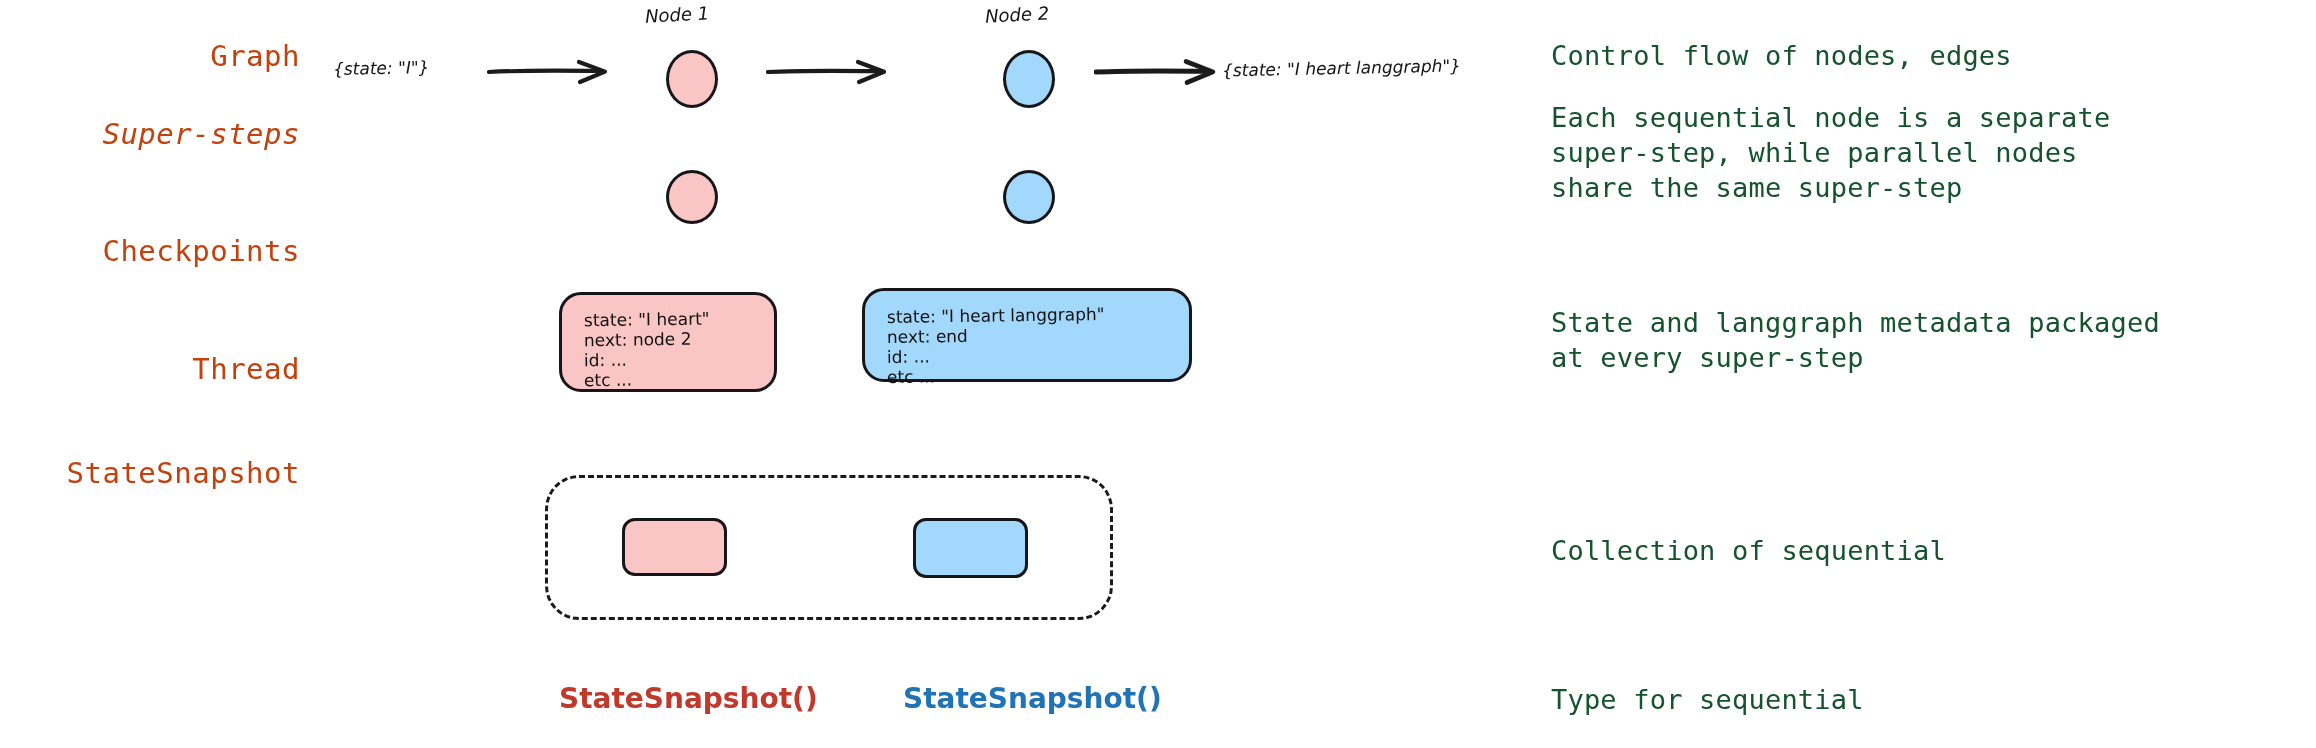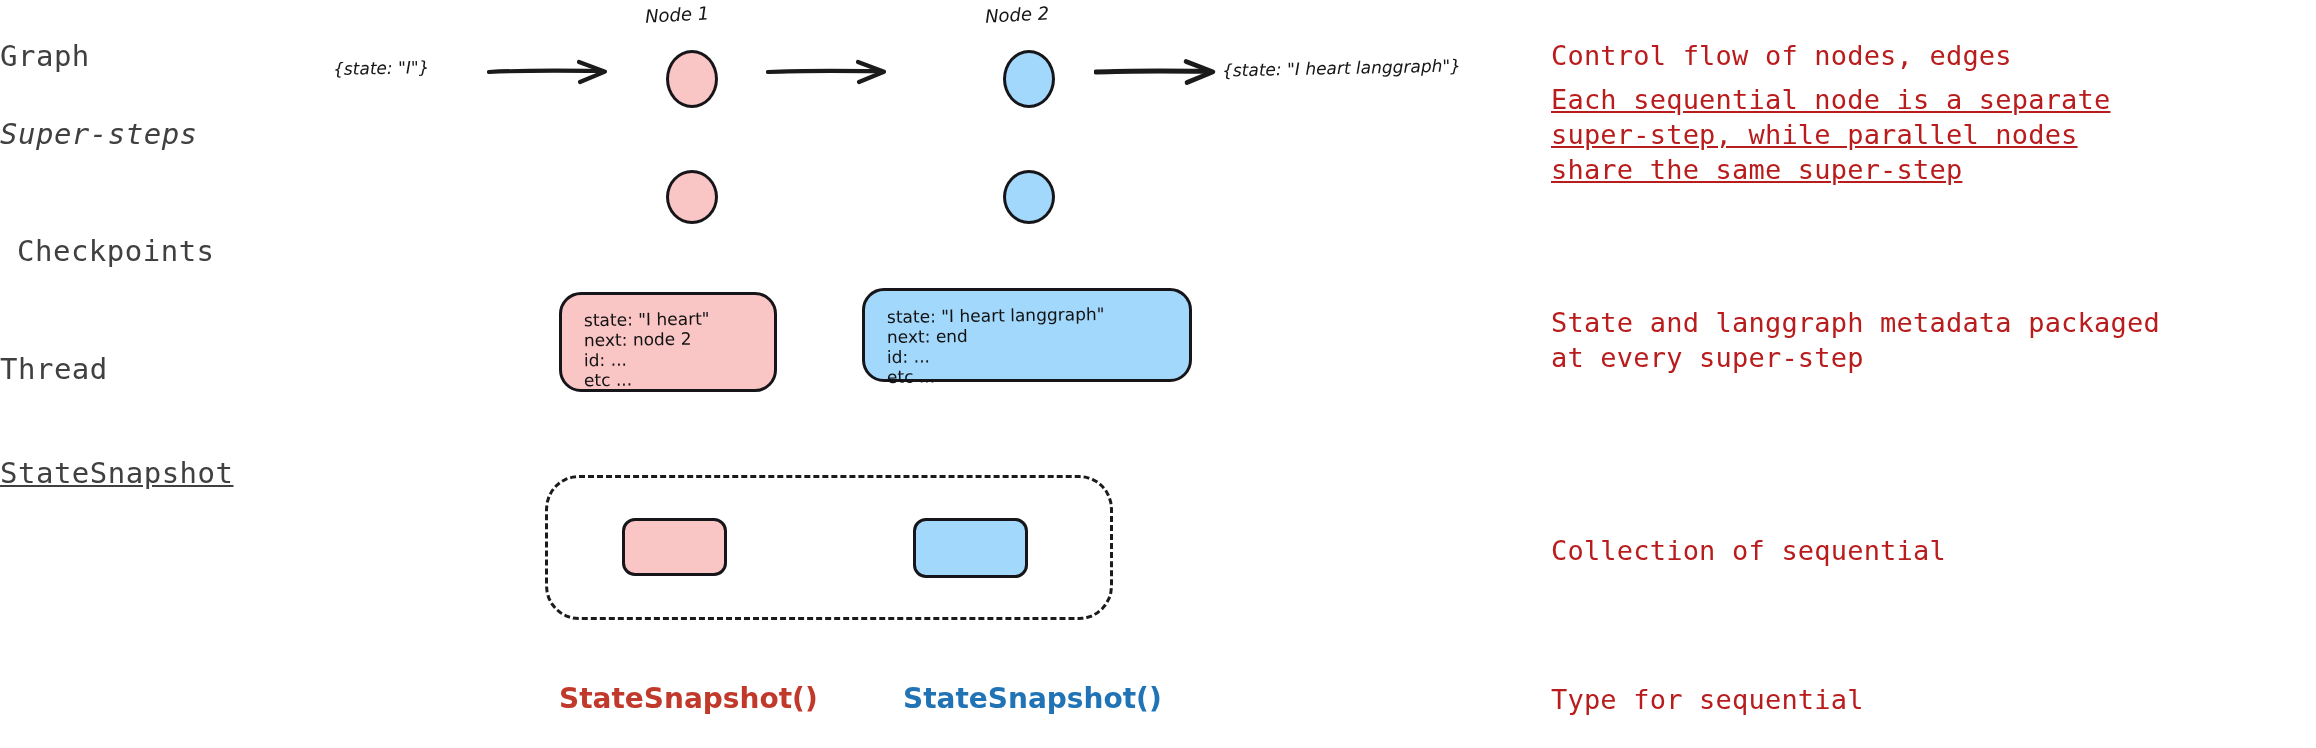--- a/index.html
+++ b/index.html
@@ -16,35 +16,35 @@
     color: #1d1d1d;
   }
 
   
   .row-label {
     position: absolute;
     right: 1992px;           
     font-family: "DejaVu Sans Mono", monospace;
     font-size: 29px;
     letter-spacing: 0.5px;
-    color: #404040;
-    text-align: left;
+    color: #c2410c;
+    text-align: right;
     width: 300px;
     left: 0;
     white-space: nowrap;
   }
 
   
   .desc {
     position: absolute;
     left: 1551px;
     font-family: "DejaVu Sans Mono", monospace;
     font-size: 27px;
     line-height: 35px;
-    color: #b91c1c;
+    color: #14532d;
     white-space: pre-line;
     letter-spacing: 0.2px;
   }
 
   
   .hand {
     position: absolute;
     font-family: "DejaVu Sans", sans-serif;
     font-size: 17px;
     font-style: italic;
@@ -115,26 +115,26 @@
   .snap.blue { color: #2073b5; }
 
   
   .arrow { position: absolute; }
 </style>
 </head>
 <body>
 
 <div class="row-label" style="top:39px;">Graph</div>
 <div class="row-label" style="top:117px;font-style:italic;">Super-steps</div>
-<div class="row-label" style="top:234px;margin-left:17px;">Checkpoints</div>
+<div class="row-label" style="top:234px;">Checkpoints</div>
 <div class="row-label" style="top:352px;">Thread</div>
-<div class="row-label" style="top:456px;text-decoration:underline;">StateSnapshot</div>
+<div class="row-label" style="top:456px;">StateSnapshot</div>
 
 <div class="desc" style="top:38px;">Control flow of nodes, edges</div>
-<div class="desc" style="top:82px;text-decoration:underline;">Each sequential node is a separate
+<div class="desc" style="top:100px;">Each sequential node is a separate
 super-step, while parallel nodes
 share the same super-step</div>
 <div class="desc" style="top:305px;">State and langgraph metadata packaged
 at every super-step</div>
 <div class="desc" style="top:533px;">Collection of sequential</div>
 <div class="desc" style="top:682px;">Type for sequential</div>
 
 <div class="hand" style="left:333px; top:58px;">{state: "I"}</div>
 
 <svg class="arrow" style="left:487px; top:57px;" width="125" height="30" viewBox="0 0 125 30">

